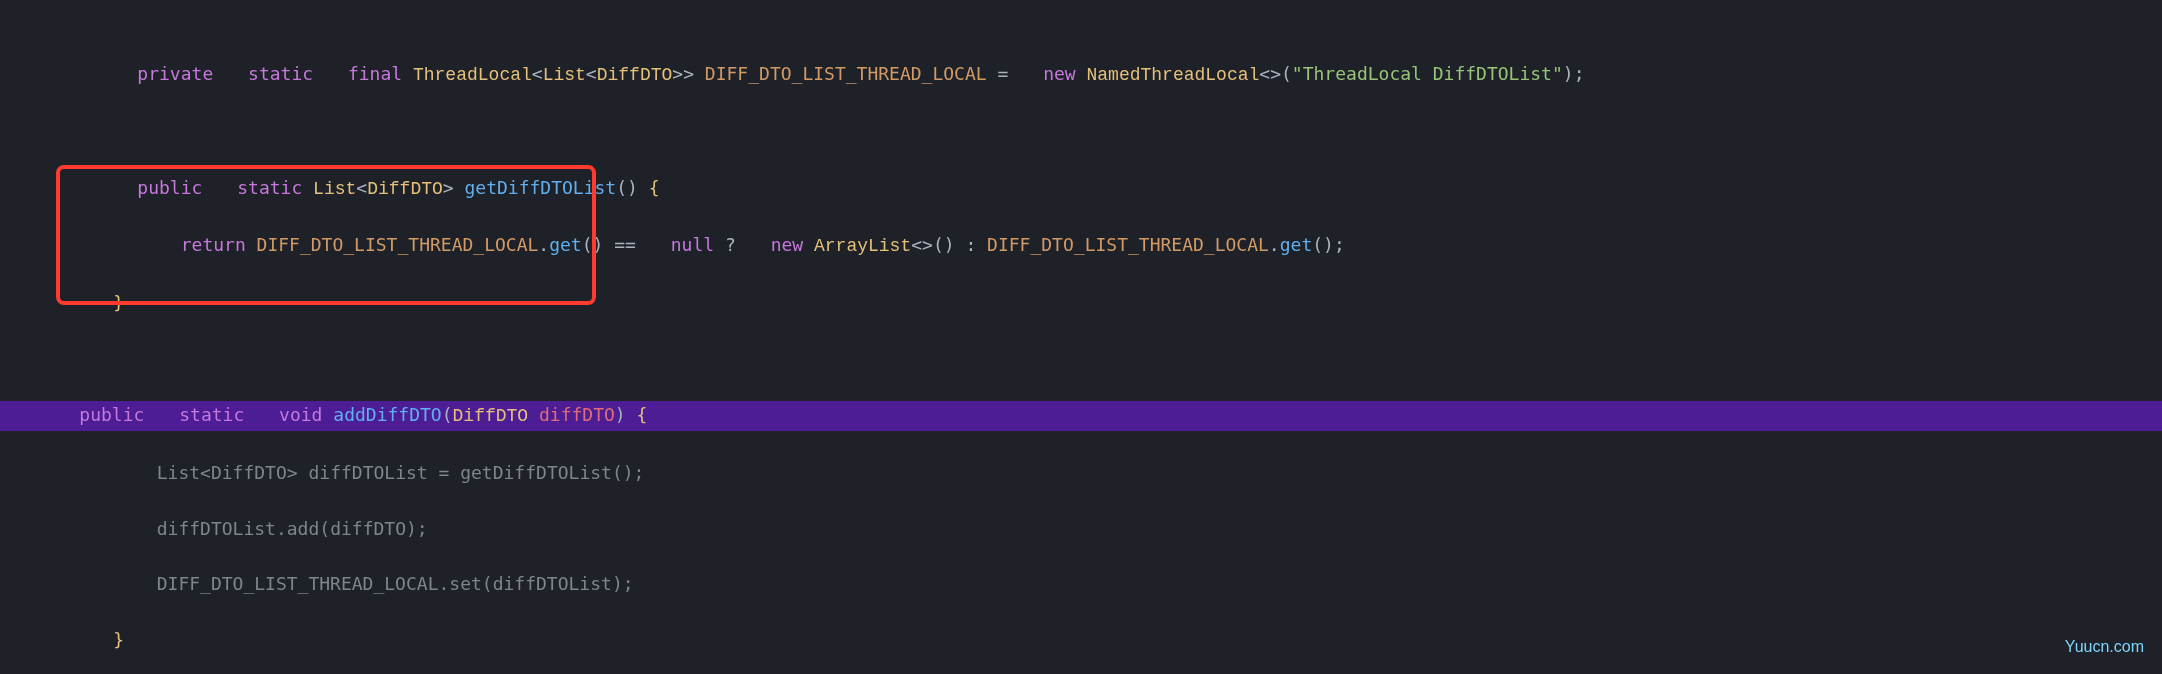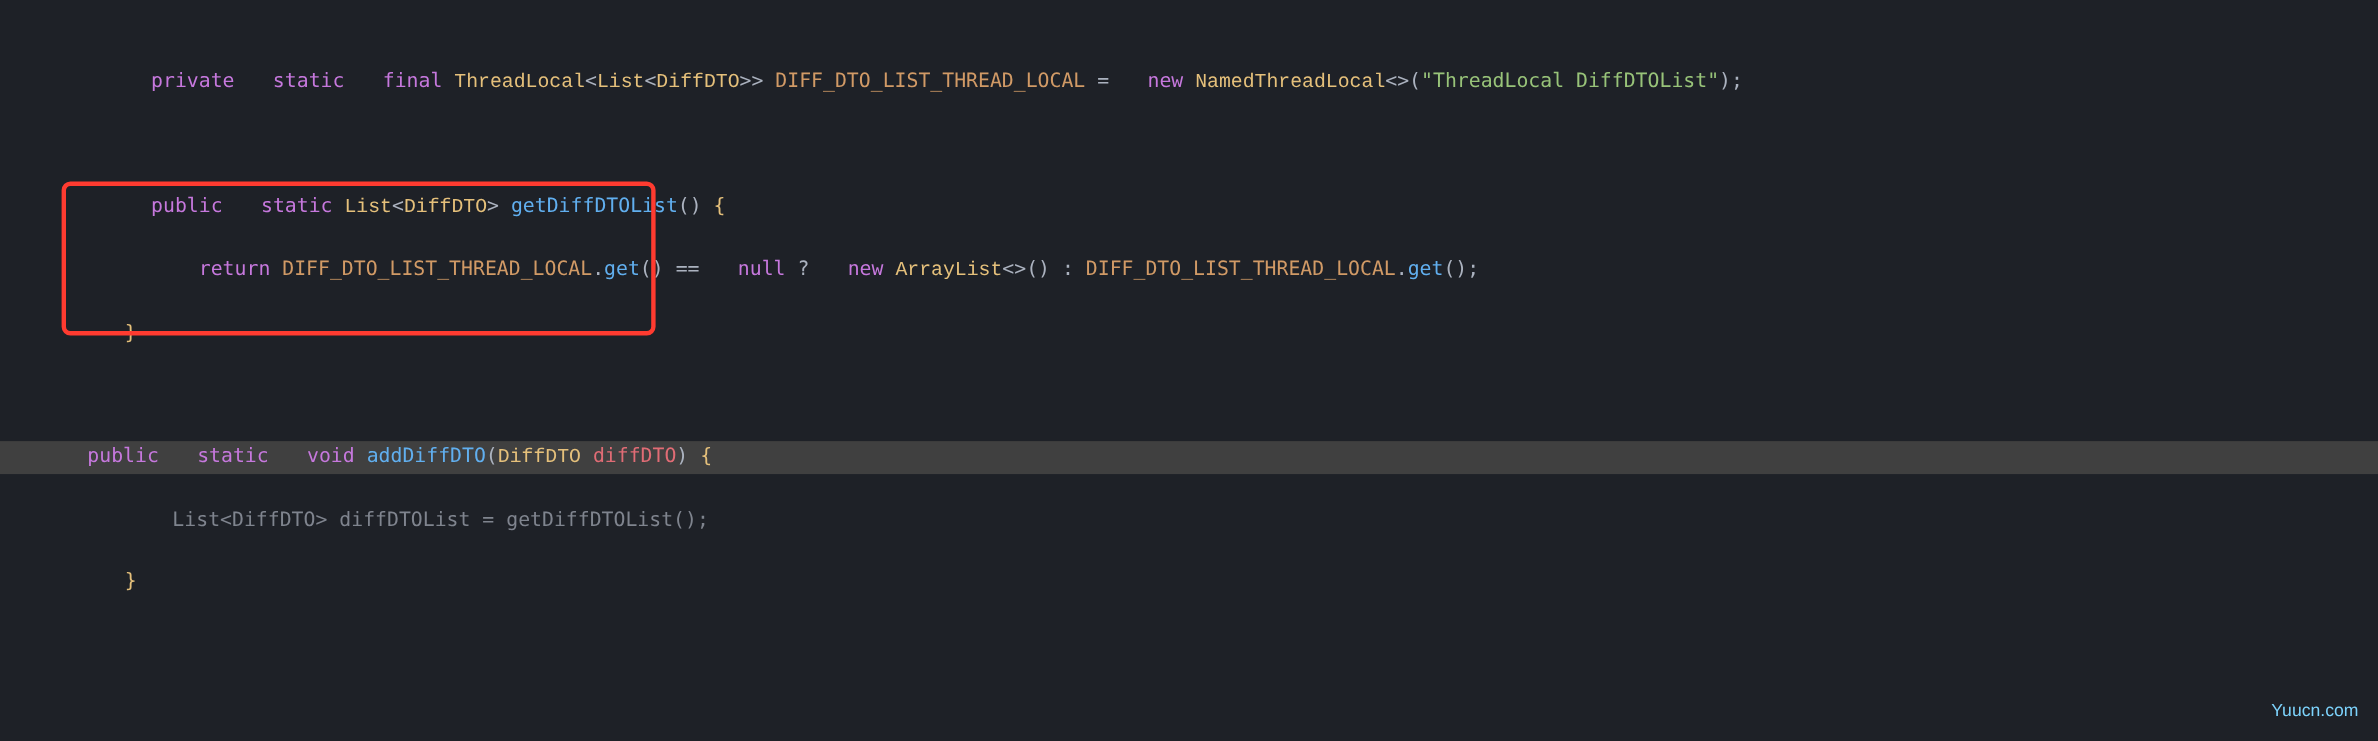--- a/index.html
+++ b/index.html
@@ -20,21 +20,21 @@
     }
     .code-area {
       padding: 32px 0 0 0;
       white-space: pre;
     }
     .line {
       padding-left: 70px;
       min-height: 28px;
     }
     .line.hl {
-      background-color: #404040;
+      background-color: #4c1d95;
       padding-left: 12px;
     }
     .highlight-box {
       position: absolute;
       left: 56px;
       top: 165px;
       width: 540px;
       height: 140px;
       border: 4px solid #ff3b30;
       border-radius: 8px;
@@ -64,20 +64,22 @@
 
 <div class="code-area">
 <div class="line"><span>    </span><span class="tok-keyword">private</span><span> </span><span class="tok-keyword">static</span><span> </span><span class="tok-keyword">final</span><span> </span><span class="tok-type">ThreadLocal</span><span class="tok-punc">&lt;</span><span class="tok-type">List</span><span class="tok-punc">&lt;</span><span class="tok-type">DiffDTO</span><span class="tok-punc">&gt;</span><span class="tok-punc">&gt;</span><span> </span><span class="tok-const">DIFF_DTO_LIST_THREAD_LOCAL</span><span class="tok-op"> = </span><span class="tok-keyword">new</span><span> </span><span class="tok-type">NamedThreadLocal</span><span class="tok-punc">&lt;&gt;</span><span class="tok-punc">(</span><span class="tok-string">"ThreadLocal DiffDTOList"</span><span class="tok-punc">)</span><span class="tok-punc">;</span></div>
 <div class="line"></div>
 <div class="line"><span>    </span><span class="tok-keyword">public</span><span> </span><span class="tok-keyword">static</span><span> </span><span class="tok-type">List</span><span class="tok-punc">&lt;</span><span class="tok-type">DiffDTO</span><span class="tok-punc">&gt;</span><span> </span><span class="tok-method">getDiffDTOList</span><span class="tok-punc">(</span><span class="tok-punc">)</span><span> </span><span class="tok-brace">{</span></div>
 <div class="line"><span>        </span><span class="tok-keyword">return</span><span> </span><span class="tok-const">DIFF_DTO_LIST_THREAD_LOCAL</span><span class="tok-punc">.</span><span class="tok-method">get</span><span class="tok-punc">(</span><span class="tok-punc">)</span><span class="tok-op"> == </span><span class="tok-keyword">null</span><span class="tok-op"> ? </span><span class="tok-keyword">new</span><span> </span><span class="tok-type">ArrayList</span><span class="tok-punc">&lt;&gt;</span><span class="tok-punc">(</span><span class="tok-punc">)</span><span class="tok-op"> : </span><span class="tok-const">DIFF_DTO_LIST_THREAD_LOCAL</span><span class="tok-punc">.</span><span class="tok-method">get</span><span class="tok-punc">(</span><span class="tok-punc">)</span><span class="tok-punc">;</span></div>
 <div class="line"><span>    </span><span class="tok-brace">}</span></div>
 <div class="line"></div>
 <div class="line hl"><span>    </span><span class="tok-keyword">public</span><span> </span><span class="tok-keyword">static</span><span> </span><span class="tok-keyword">void</span><span> </span><span class="tok-method">addDiffDTO</span><span class="tok-punc">(</span><span class="tok-type">DiffDTO</span><span> </span><span class="tok-ident">diffDTO</span><span class="tok-punc">)</span><span> </span><span class="tok-brace">{</span></div>
 <div class="line"><span>        </span><span class="tok-dim">List</span><span class="tok-dim">&lt;</span><span class="tok-dim">DiffDTO</span><span class="tok-dim">&gt;</span><span class="tok-dim"> </span><span class="tok-dim">diffDTOList</span><span class="tok-dim"> = </span><span class="tok-dim">getDiffDTOList</span><span class="tok-dim">(</span><span class="tok-dim">)</span><span class="tok-dim">;</span></div>
+<div class="line"><span>        </span><span class="tok-dim">diffDTOList</span><span class="tok-dim">.</span><span class="tok-dim">add</span><span class="tok-dim">(</span><span class="tok-dim">diffDTO</span><span class="tok-dim">)</span><span class="tok-dim">;</span></div>
+<div class="line"><span>        </span><span class="tok-dim">DIFF_DTO_LIST_THREAD_LOCAL</span><span class="tok-dim">.</span><span class="tok-dim">set</span><span class="tok-dim">(</span><span class="tok-dim">diffDTOList</span><span class="tok-dim">)</span><span class="tok-dim">;</span></div>
 <div class="line"><span>    </span><span class="tok-brace">}</span></div>
 
 
 
 
 
 
 </div>
 
 <div class="highlight-box"></div>

